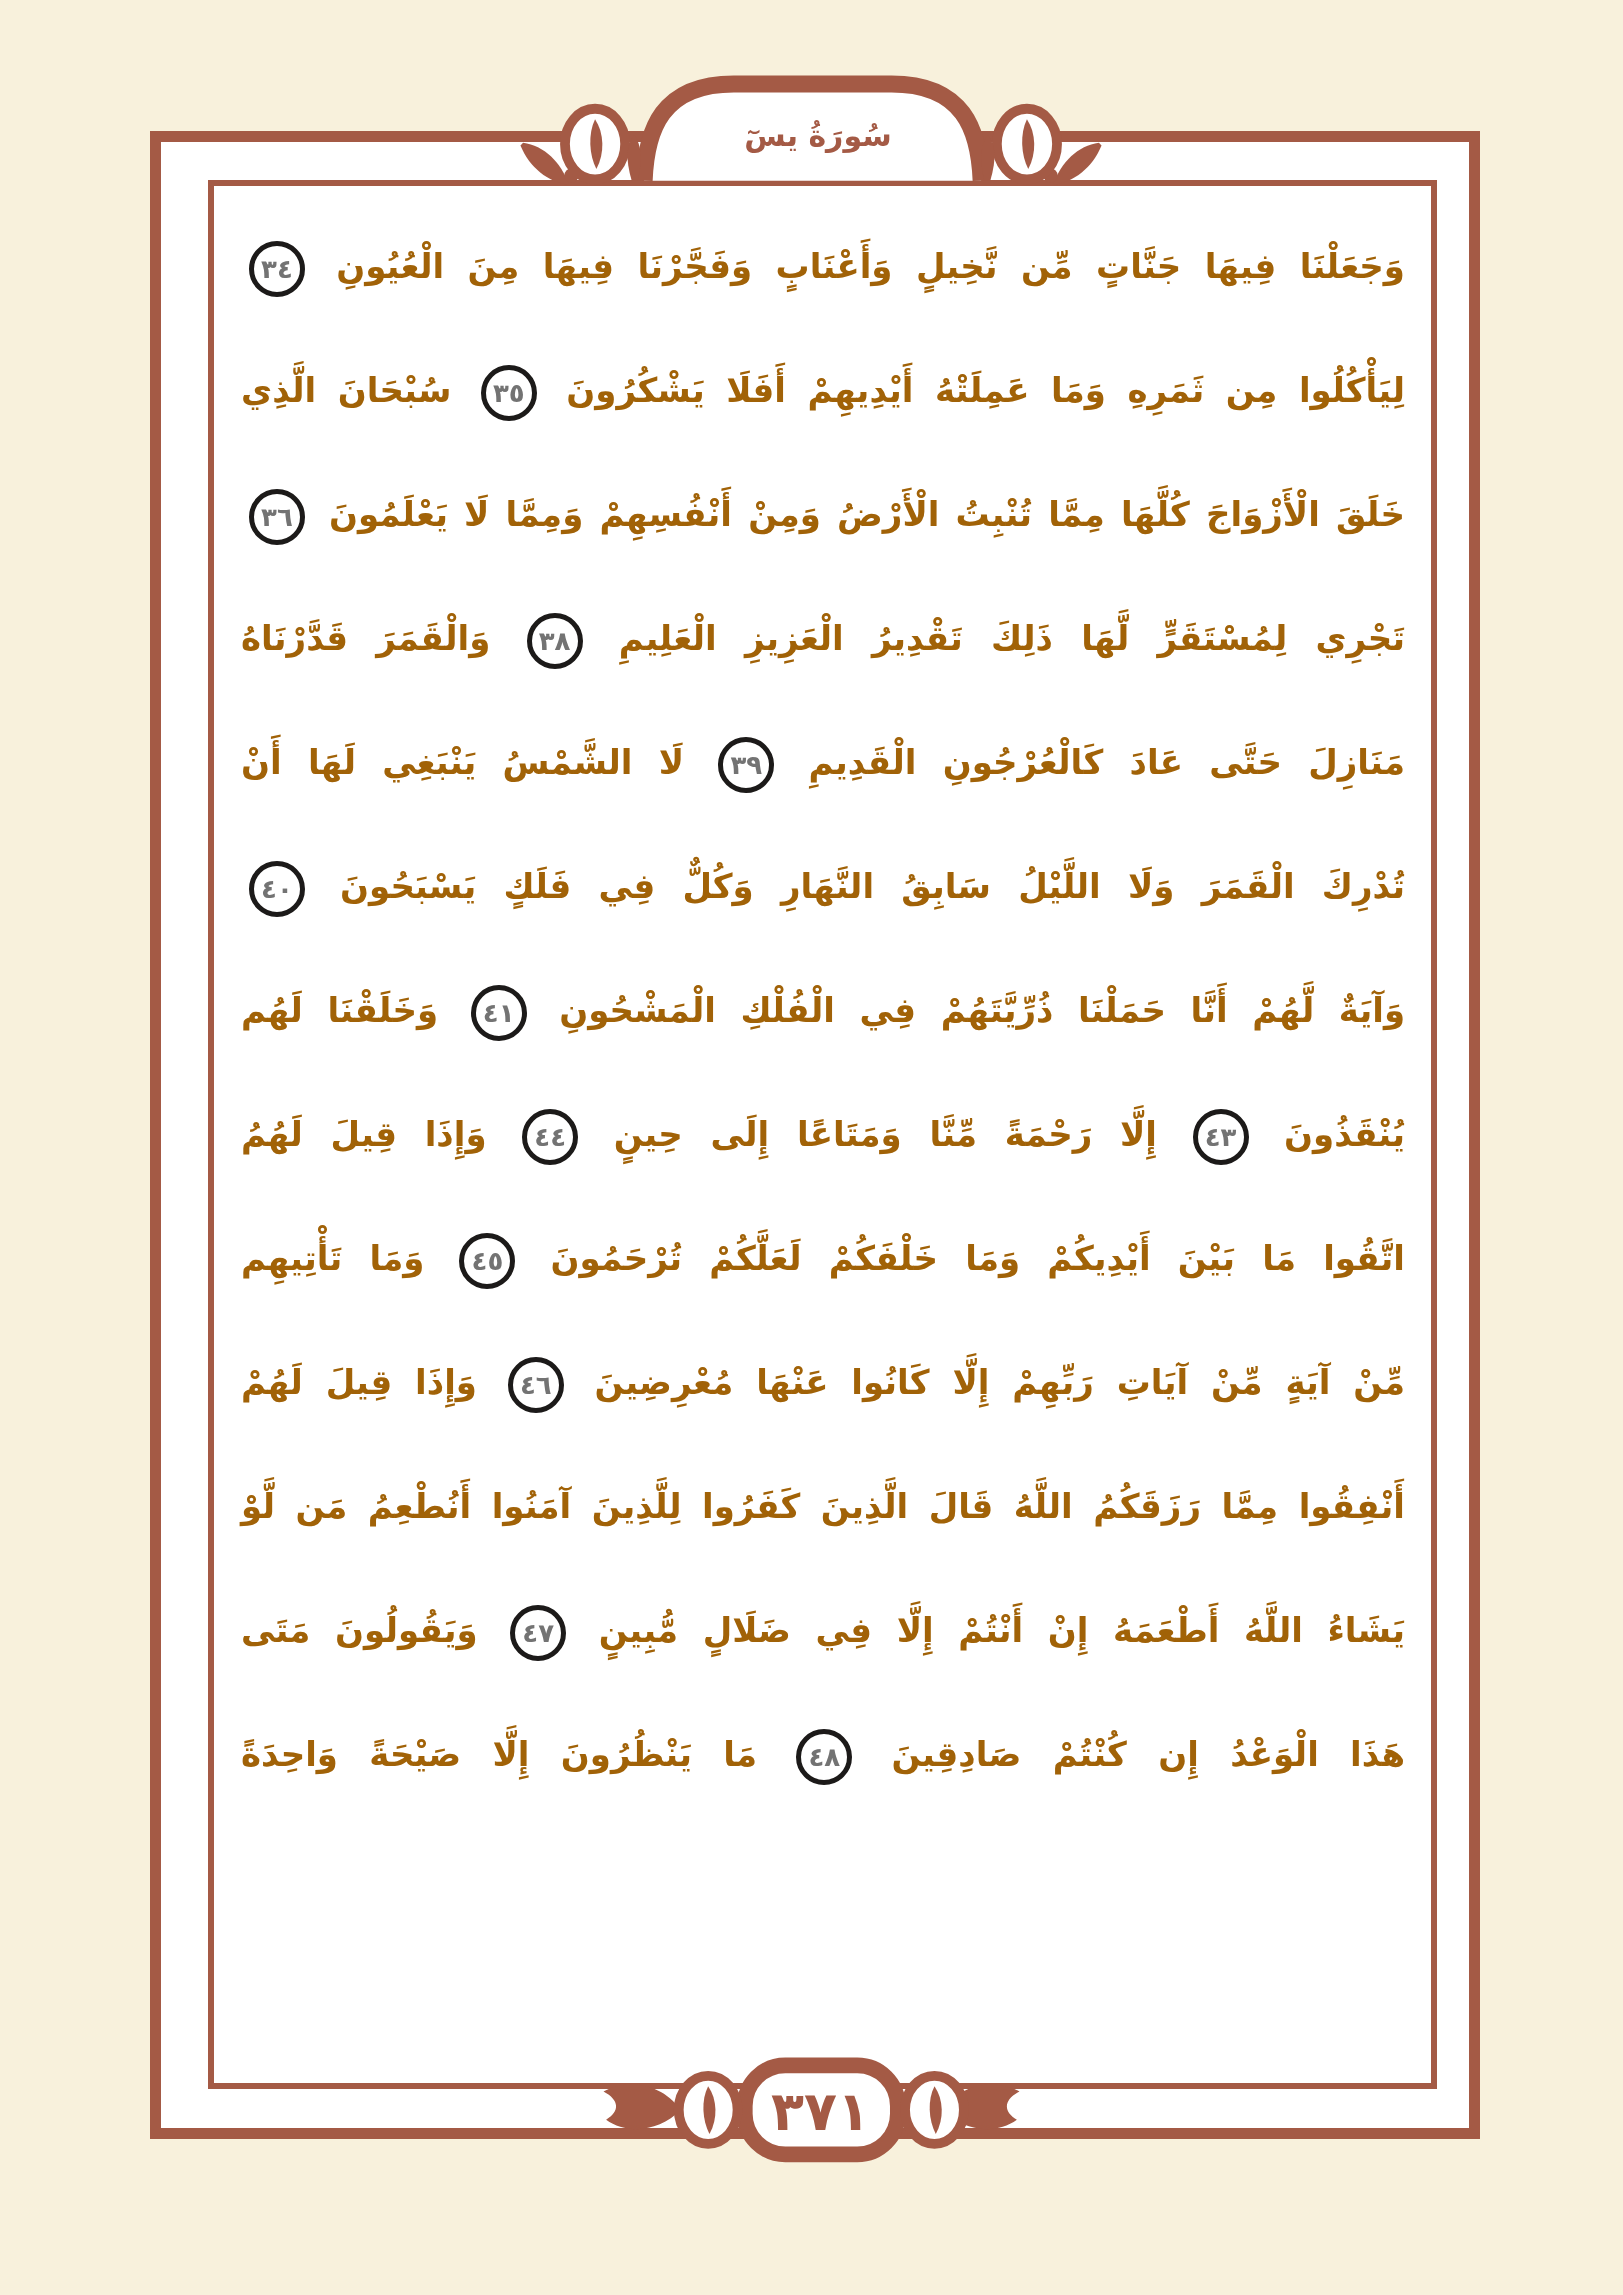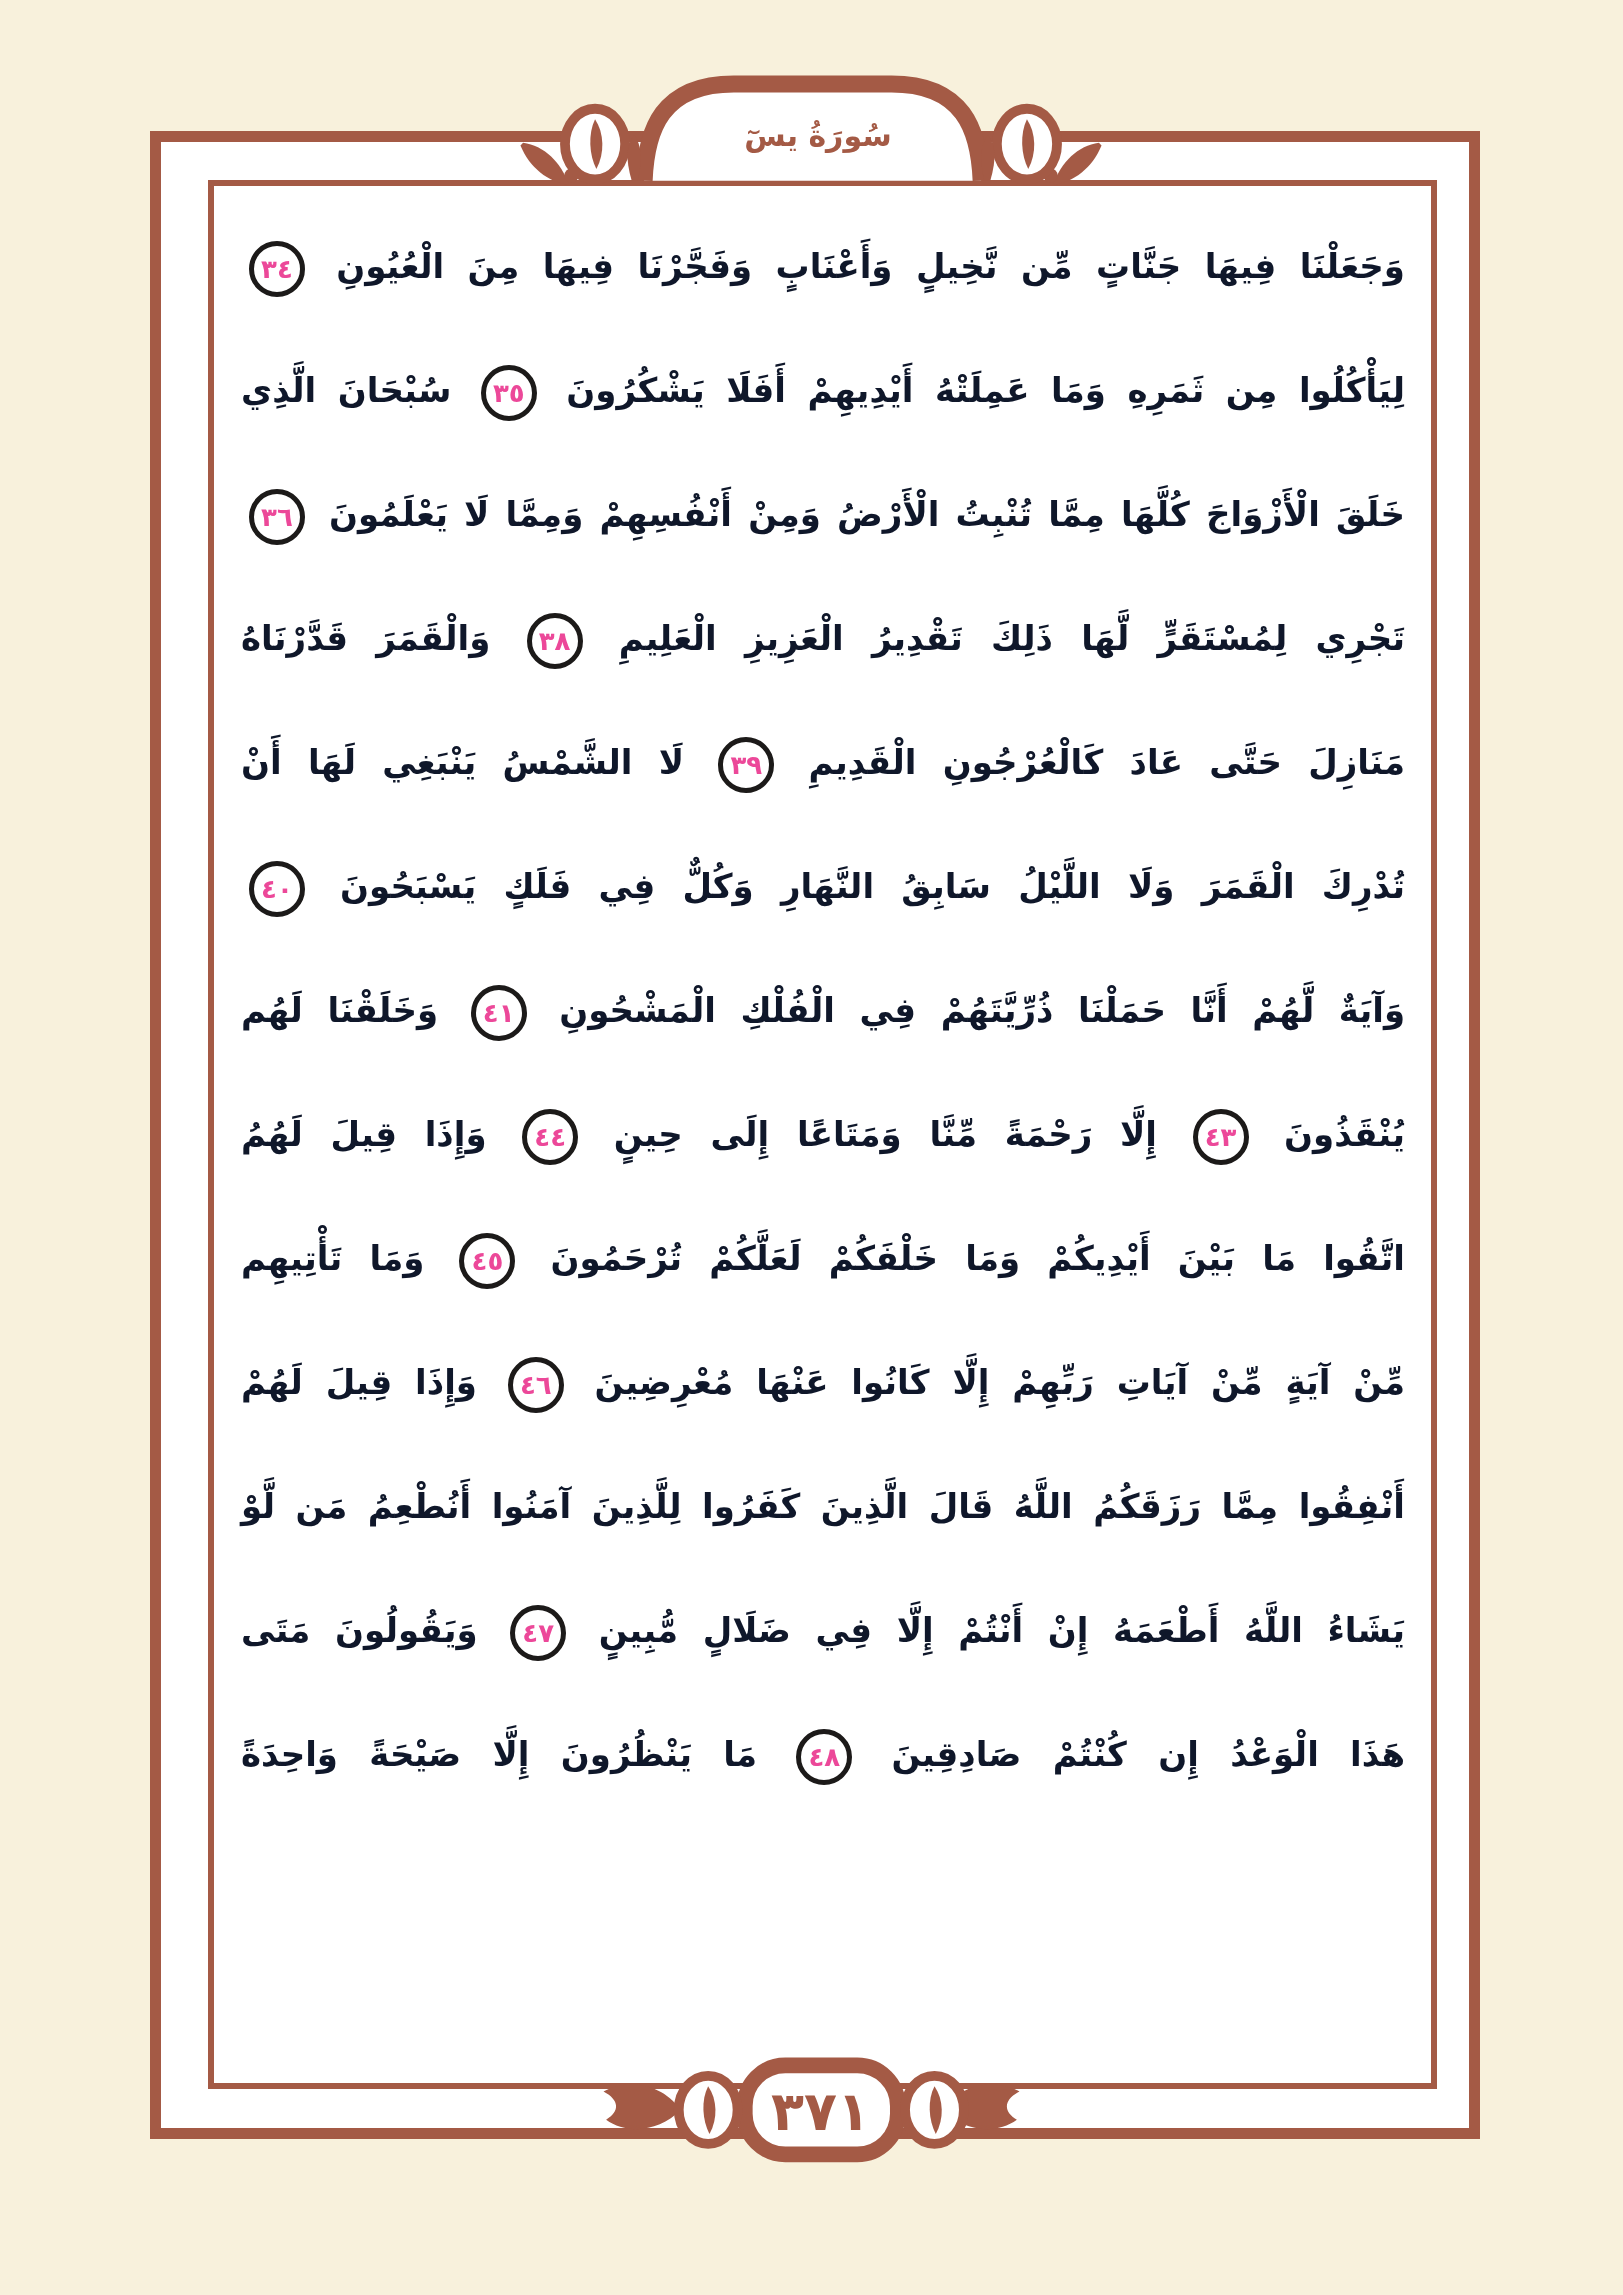--- a/index.html
+++ b/index.html
@@ -40,26 +40,26 @@
     position:absolute;left:241px;top:204px;width:1164px;height:1858px;
     z-index:3;direction:rtl;
   }
   .line{
     height:124px;line-height:124px;
     text-align:justify;text-align-last:justify;
     direction:rtl;
     font-size:34px;font-weight:bold;color:#1c1a19;
     white-space:normal;
   }
-  .text-seg{color:#0f172a;}
+  .text-seg{color:#a16207;}
   .ayah-marker{
     display:inline-flex;align-items:center;justify-content:center;
     box-sizing:border-box;
     width:56px;height:56px;border:5.2px solid #1c1a19;border-radius:50%;
-    font-size:26px;font-weight:bold;line-height:1;color:#ec4899;
+    font-size:26px;font-weight:bold;line-height:1;color:#737373;
     vertical-align:middle;margin:0 7.9px;background:#ffffff;
   }
 </style>
 </head>
 <body>
 
 <div class="page">
 
   <div class="outer-frame"></div>
   <div class="inner-frame"></div>

